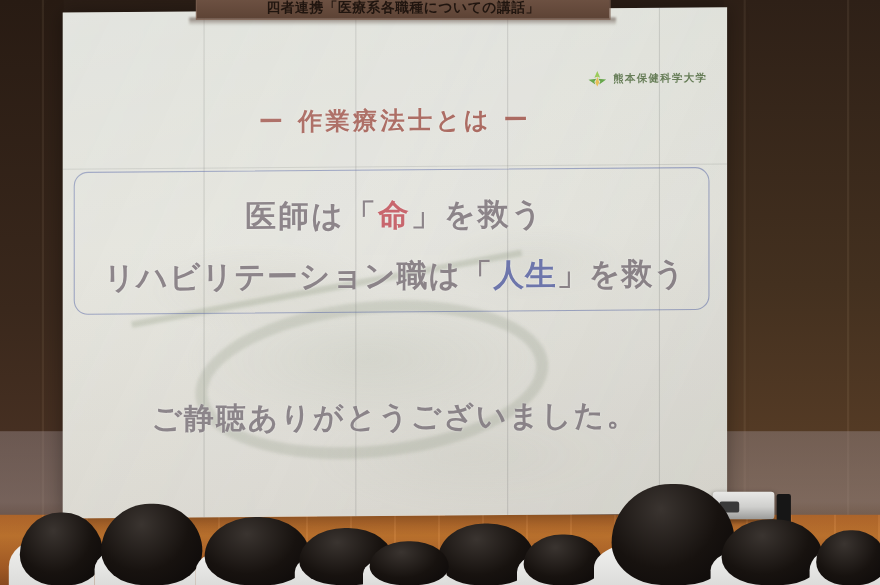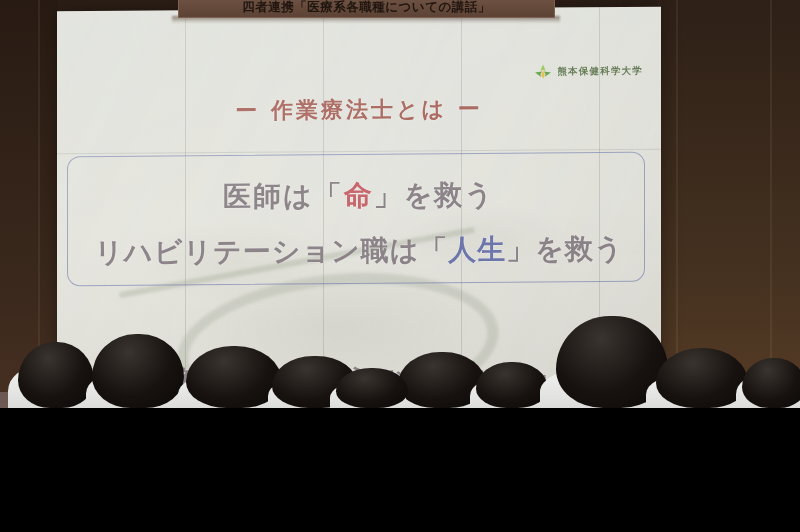--- a/index.html
+++ b/index.html
@@ -3,21 +3,21 @@
 <meta charset="utf-8">
 <style>
   html, body {
     margin: 0;
     padding: 0;
     background: #000;
   }
   #stage {
     position: relative;
     width: 800px;
-    height: 408px;
+    height: 532px;
     overflow: hidden;
     font-family: "DejaVu Sans", "Liberation Sans", sans-serif;
     background: #2a1d16;
   }
 
   
   .hall {
     position: absolute;
     inset: 0;
     background:

